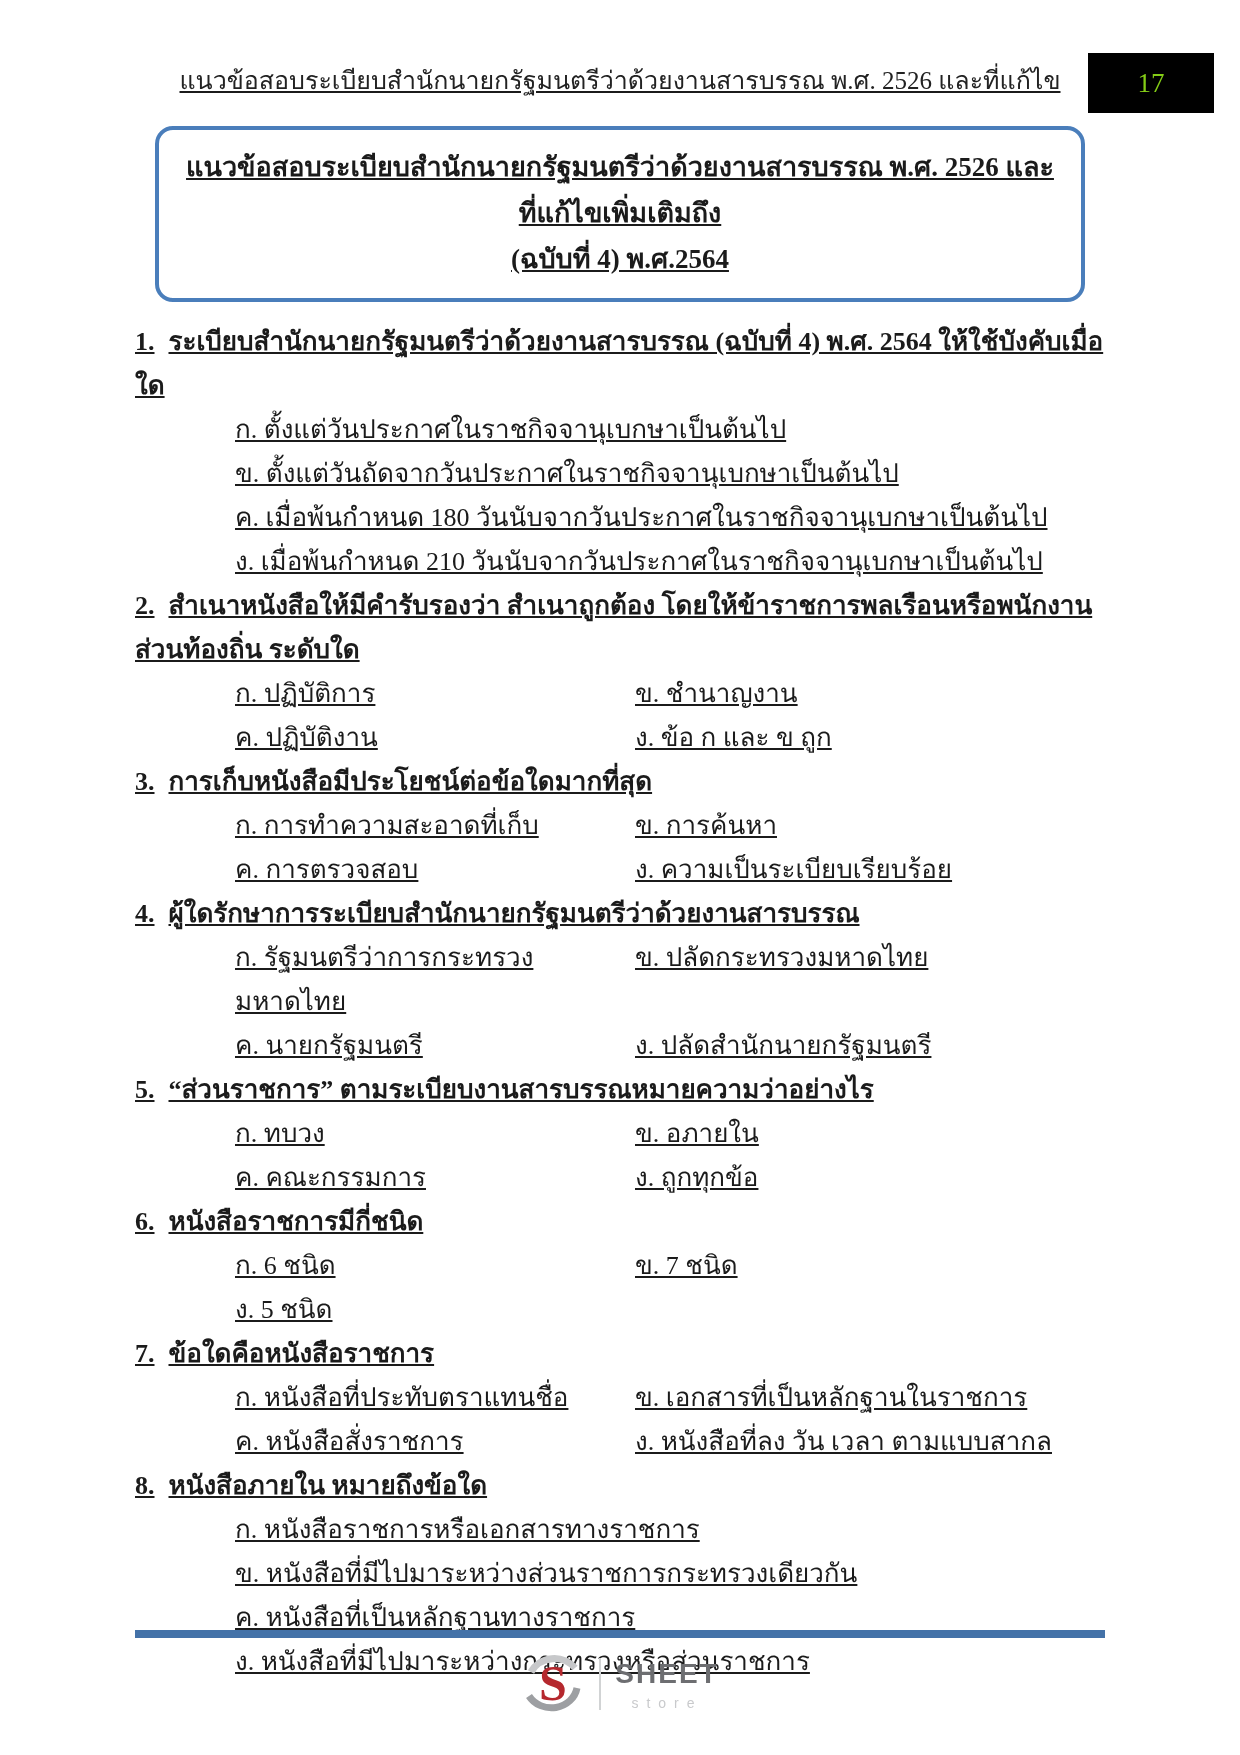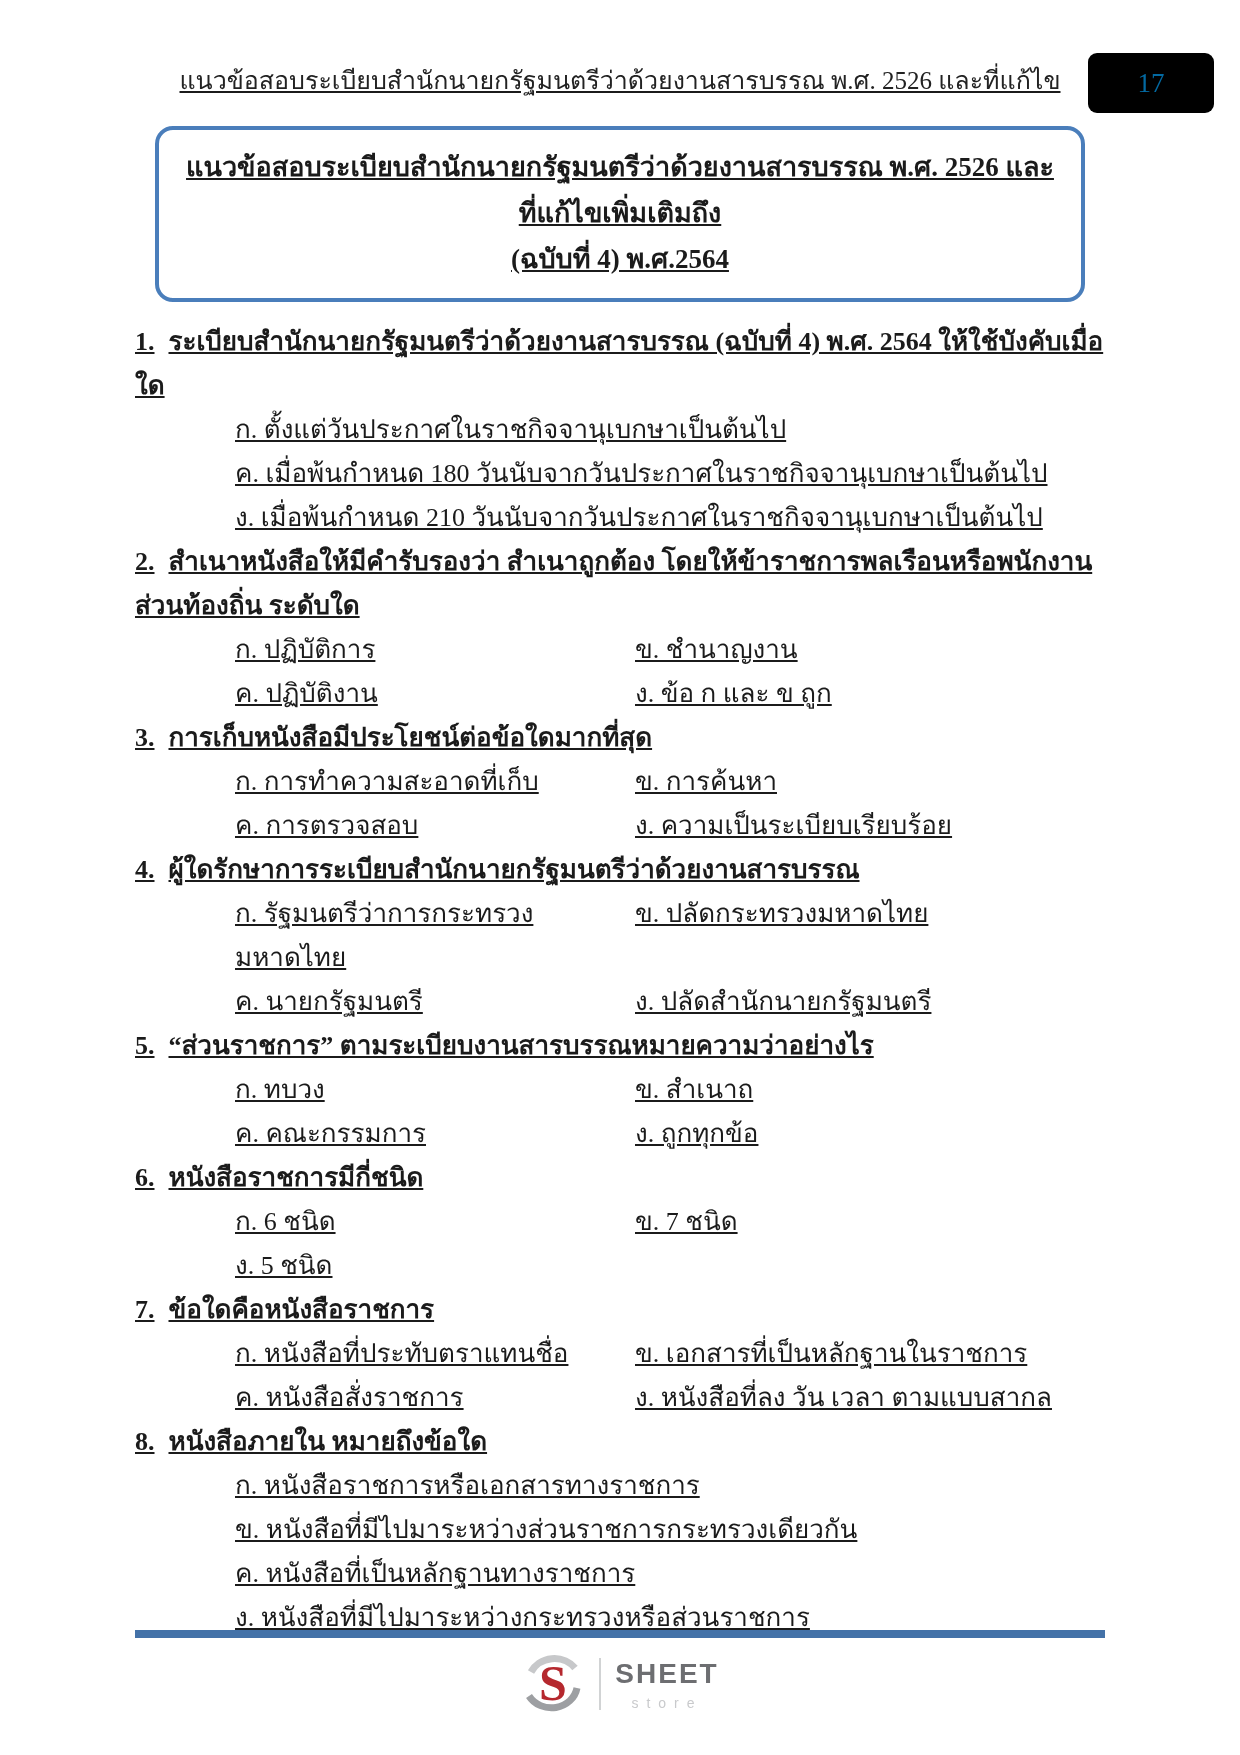--- a/index.html
+++ b/index.html
@@ -23,26 +23,25 @@
     font-size: 25px;
     color: #222;
   }
   .page-number-box {
     position: absolute;
     top: 45px;
     right: 26px;
     width: 126px;
     height: 60px;
     background: #000000;
-    color: #0369a1;
+    color: #84cc16;
     display: flex;
     align-items: center;
     justify-content: center;
     font-size: 27px;
-    border-radius: 9px;
   }
 
   
   .title-box {
     margin: 26px 155px 0 155px;
     border: 4px solid #4a7ebb;
     border-radius: 18px;
     padding: 14px 24px 16px 24px;
     text-align: center;
     font-weight: 700;
@@ -130,20 +129,21 @@
     <div>(ฉบับที่ 4) พ.ศ.2564</div>
   </div>
 
   <main class="questions">
   <section class="question">
     <div class="q-head">
       <span class="q-num">1.</span><span class="q-text">ระเบียบสำนักนายกรัฐมนตรีว่าด้วยงานสารบรรณ (ฉบับที่ 4) พ.ศ. 2564 ให้ใช้บังคับเมื่อใด</span>
     </div>
     <div class="options options-list">
           <div class="option">ก. ตั้งแต่วันประกาศในราชกิจจานุเบกษาเป็นต้นไป</div>
+          <div class="option">ข. ตั้งแต่วันถัดจากวันประกาศในราชกิจจานุเบกษาเป็นต้นไป</div>
           <div class="option">ค. เมื่อพ้นกำหนด 180 วันนับจากวันประกาศในราชกิจจานุเบกษาเป็นต้นไป</div>
           <div class="option">ง. เมื่อพ้นกำหนด 210 วันนับจากวันประกาศในราชกิจจานุเบกษาเป็นต้นไป</div>
         </div>
   </section>
 
   <section class="question">
     <div class="q-head">
       <span class="q-num">2.</span><span class="q-text">สำเนาหนังสือให้มีคำรับรองว่า สำเนาถูกต้อง โดยให้ข้าราชการพลเรือนหรือพนักงานส่วนท้องถิ่น ระดับใด</span>
     </div>
     <div class="options options-grid">
@@ -177,21 +177,21 @@
           <div class="option">ง. ปลัดสำนักนายกรัฐมนตรี</div>
         </div>
   </section>
 
   <section class="question">
     <div class="q-head">
       <span class="q-num">5.</span><span class="q-text">“ส่วนราชการ” ตามระเบียบงานสารบรรณหมายความว่าอย่างไร</span>
     </div>
     <div class="options options-grid">
           <div class="option">ก. ทบวง</div>
-          <div class="option">ข. สำเนาถ</div>
+          <div class="option">ข. อภายใน</div>
           <div class="option">ค. คณะกรรมการ</div>
           <div class="option">ง. ถูกทุกข้อ</div>
         </div>
   </section>
 
   <section class="question">
     <div class="q-head">
       <span class="q-num">6.</span><span class="q-text">หนังสือราชการมีกี่ชนิด</span>
     </div>
     <div class="options options-grid">

